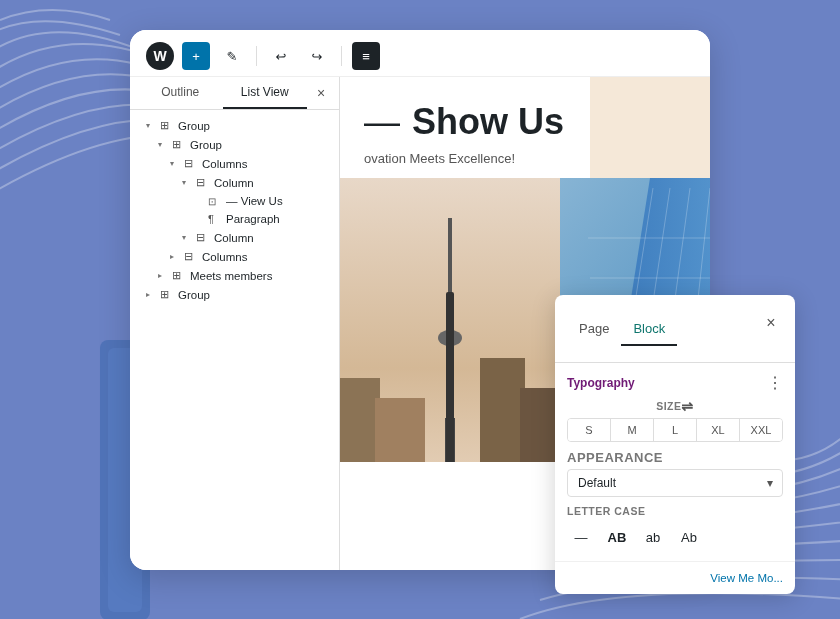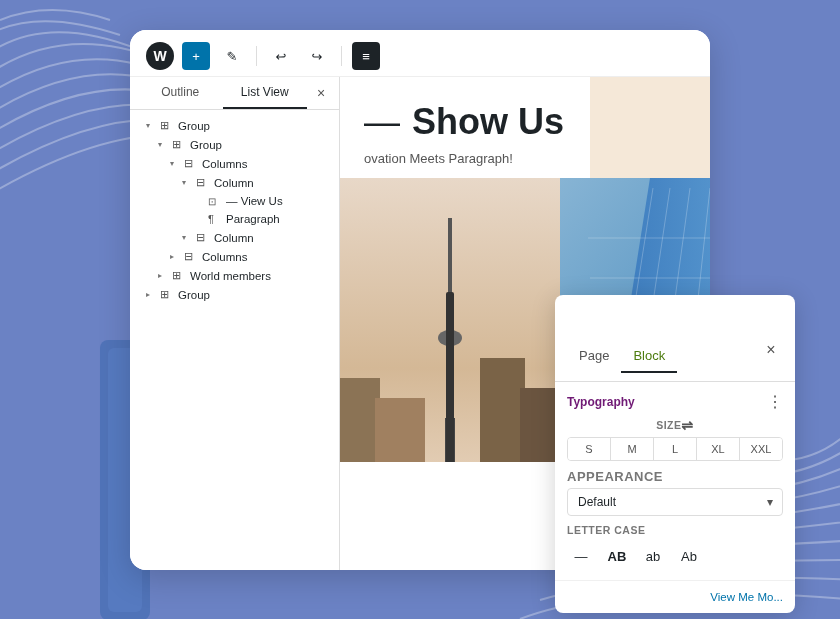--- a/index.html
+++ b/index.html
@@ -252,33 +252,32 @@
       border-radius: 8px;
       box-shadow: 0 4px 24px rgba(0,0,0,0.18);
       z-index: 10;
       overflow: hidden;
     }
 
     .block-panel-header {
       display: flex;
       align-items: flex-start;
       border-bottom: 1px solid #ddd;
-      padding: 8px 12px;
-      margin-top: 35px;
+      padding: 16px 12px;
     }
 
     .block-panel-tab {
       padding: 10px 12px 8px 12px;
       font-size: 13px;
       color: #555;
       cursor: pointer;
       border-bottom: 2px solid transparent;
     }
     .block-panel-tab.active {
-      color: #4d7c0f;
+      color: #0f766e;
       border-bottom: 2px solid #1d2327;
       font-weight: 500;
     }
 
     .block-panel-close {
       margin-left: auto;
       width: 24px;
       height: 24px;
       display: flex;
       align-items: center;
@@ -549,40 +548,40 @@
           <span class="tree-label">Column</span>
         </div>
         <div class="tree-item indent-3">
           <span class="tree-arrow">▸</span>
           <span class="tree-icon">⊟</span>
           <span class="tree-label">Columns</span>
         </div>
         <div class="tree-item indent-2">
           <span class="tree-arrow">▸</span>
           <span class="tree-icon">⊞</span>
-          <span class="tree-label">World members</span>
+          <span class="tree-label">Meets members</span>
         </div>
         <div class="tree-item indent-1">
           <span class="tree-arrow">▸</span>
           <span class="tree-icon">⊞</span>
           <span class="tree-label">Group</span>
         </div>
       </div>
     </div>
 
     <div class="canvas-area">
       <div class="canvas-inner">
 
         <div class="peach-panel"></div>
 
         <div class="about-heading">
           <span class="about-dash">—</span>
           <span>Show Us</span>
         </div>
-        <div class="about-subtitle">ovation Meets Paragraph!</div>
+        <div class="about-subtitle">ovation Meets Excellence!</div>
 
         <div class="canvas-images">
 
           <div class="building-img">
             <svg width="220" height="380" viewBox="0 0 220 380" xmlns="http://www.w3.org/2000/svg">
               <defs>
                 <linearGradient id="sky1" x1="0" y1="0" x2="0" y2="1">
                   <stop offset="0%" stop-color="#e8d8c8"></stop>
                   <stop offset="50%" stop-color="#d4b896"></stop>
                   <stop offset="100%" stop-color="#f0e0d0"></stop>

